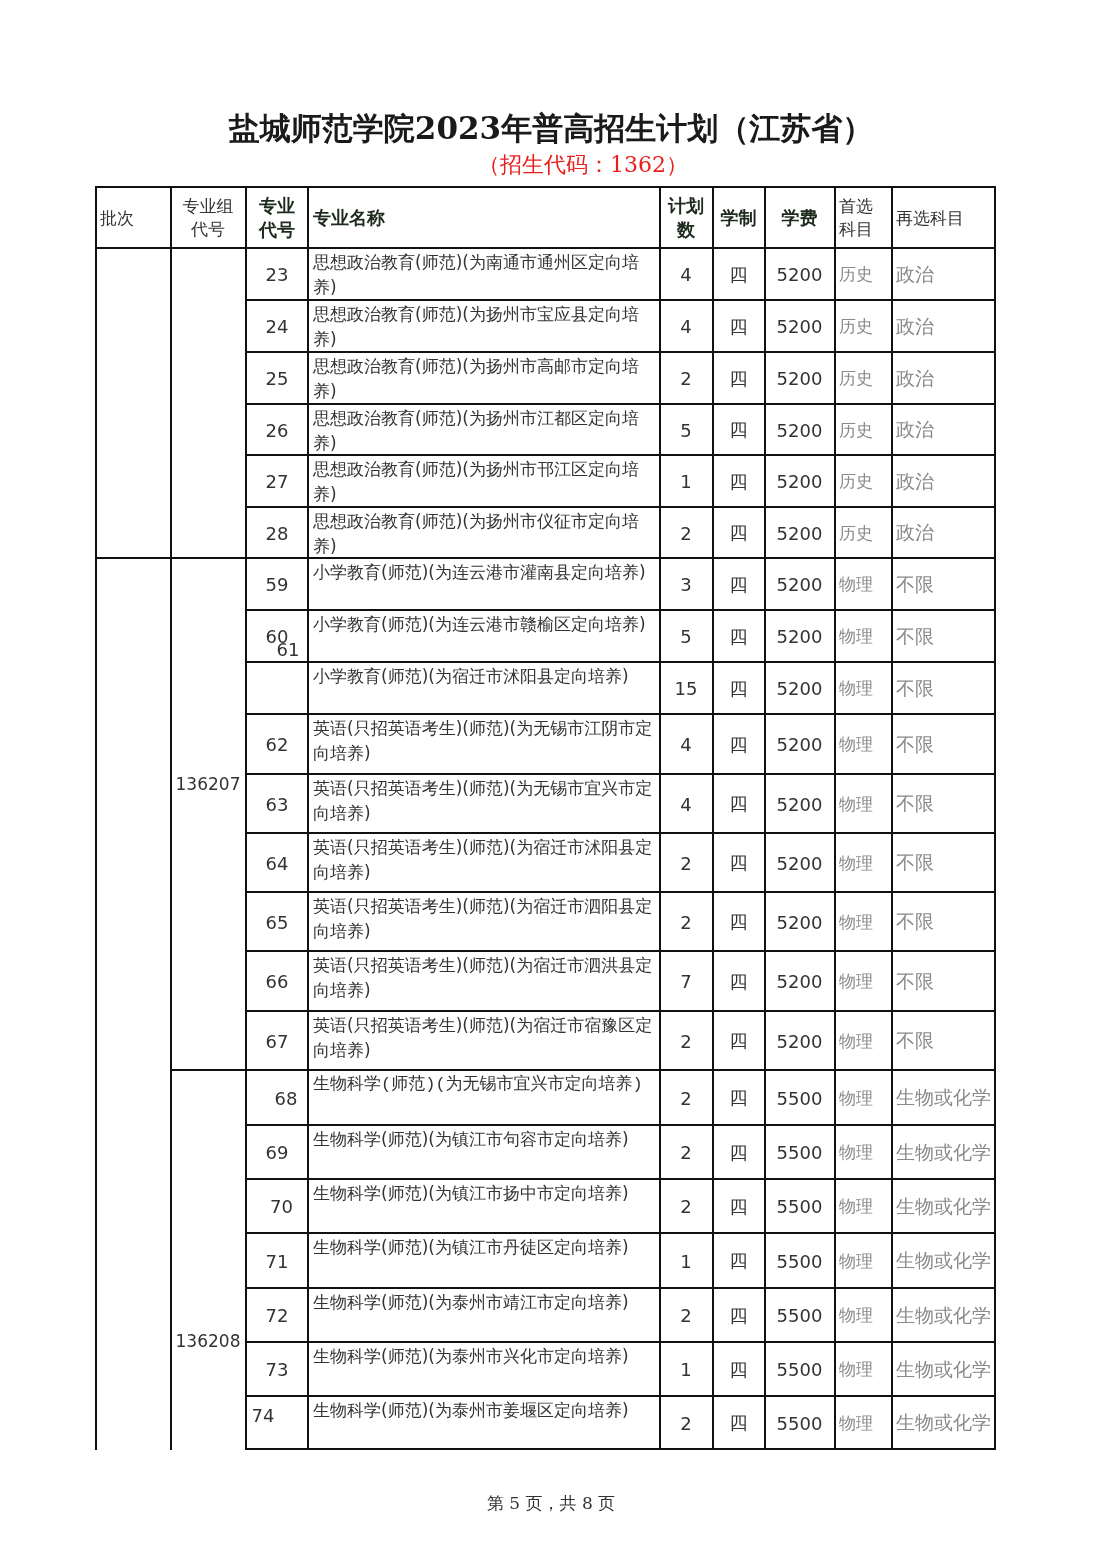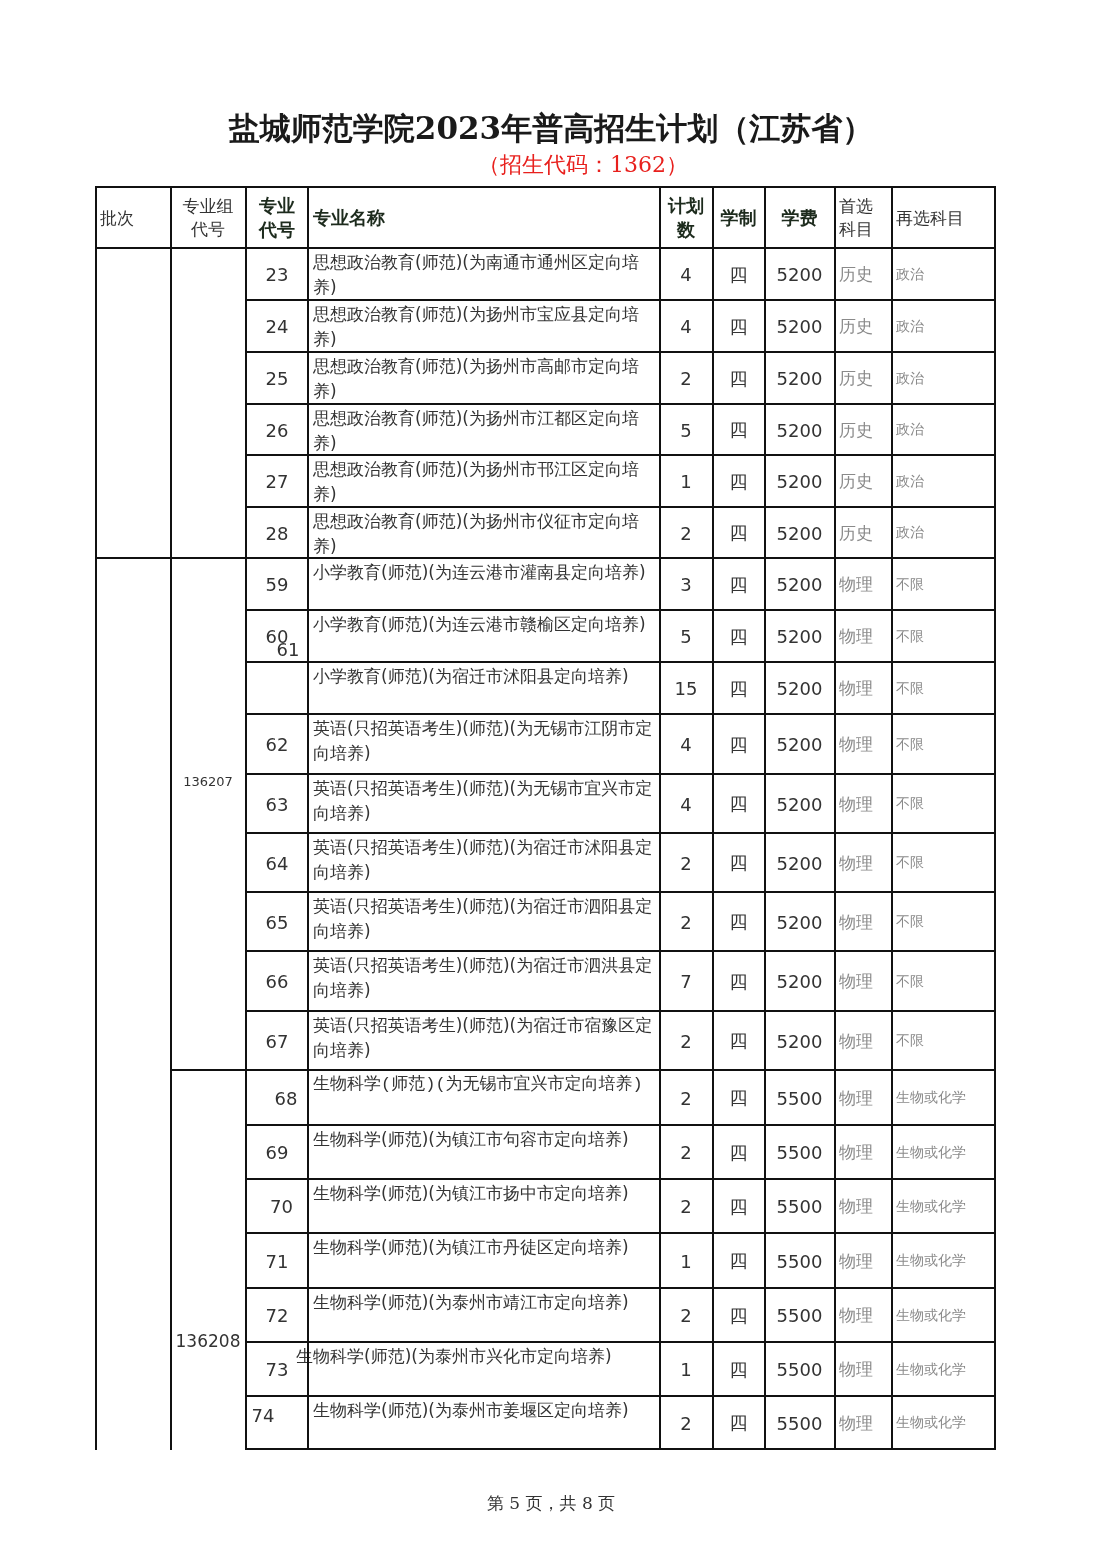--- a/index.html
+++ b/index.html
@@ -15,21 +15,21 @@
   .hline { position:absolute; height:2px; background:#111; }
   .vline { position:absolute; width:2px; background:#111; }
   .cell { position:absolute; display:flex; align-items:center; box-sizing:border-box; font-size:17px; }
   .center { justify-content:center; text-align:center; }
   .left { justify-content:flex-start; padding-left:4px; text-align:left; }
   .hdr-bold { font-weight:bold; color:#1d2b1d; font-size:18px; line-height:24px; }
   .hdr-norm { color:#333; font-size:17px; line-height:23px; }
   .name { font-size:17px; line-height:25px; color:#333; padding-right:4px; align-items:flex-start; padding-top:1px; }
   .num { font-size:18px; color:#333; }
   .muted { color:#8a8a8a; font-family:"DejaVu Serif","Liberation Serif",serif; font-size:17px; }
-  .muted2 { color:#8a8a8a; font-size:14px; }
+  .muted2 { color:#8a8a8a; font-size:19px; }
 </style>
 </head>
 <body>
 
 <div class="title">盐城师范学院2023年普高招生计划（江苏省）</div>
 <div class="subtitle">（招生代码：1362）</div>
 
 <div id="table" class="grid">
 
   <div class="cell left hdr-norm" style="left:96px;top:188px;width:74px;height:60px;">
@@ -522,21 +522,21 @@
           <span>物理</span>
         </div>
         <div class="cell left muted2" style="left:892px;top:1289px;width:103px;height:53px;">
           <span>生物或化学</span>
         </div>
       </div>
       <div>
         <div class="cell center num" style="left:246px;top:1343px;width:62px;height:53px;">
           <span>73</span>
         </div>
-        <div class="cell left name" style="left:292px;top:1343px;width:354px;height:53px;border-radius:20px;">
+        <div class="cell left name" style="left:309px;top:1343px;width:354px;height:53px;border-radius:20px;">
           <span>生物科学(师范)(为泰州市兴化市定向培养)</span>
         </div>
         <div class="cell center num" style="left:660px;top:1343px;width:52px;height:53px;">
           <span>1</span>
         </div>
         <div class="cell center num" style="left:713px;top:1343px;width:51px;height:53px;">
           <span>四</span>
         </div>
         <div class="cell center num" style="left:765px;top:1343px;width:69px;height:53px;">
           <span>5500</span>
@@ -567,21 +567,21 @@
         <div class="cell left muted" style="left:835px;top:1397px;width:56px;height:52px;">
           <span>物理</span>
         </div>
         <div class="cell left muted2" style="left:892px;top:1397px;width:103px;height:52px;">
           <span>生物或化学</span>
         </div>
       </div>
       <div class="cell center num" style="left:171px;top:249px;width:74px;height:309px;align-items:flex-start;padding-top:0px;font-size:17px;">
         <span></span>
       </div>
-      <div class="cell center num" style="left:171px;top:559px;width:74px;height:511px;align-items:flex-start;padding-top:215px;font-size:13px;">
+      <div class="cell center num" style="left:171px;top:559px;width:74px;height:511px;align-items:flex-start;padding-top:215px;font-size:17px;">
         <span>136207</span>
       </div>
       <div class="cell center num" style="left:171px;top:1071px;width:74px;height:378px;align-items:flex-start;padding-top:260px;font-size:17px;">
         <span>136208</span>
       </div>
     </div>
   <div id="lines-container">
       <div class="hline" style="left:95px;top:186px;width:901px;"></div>
       <div class="hline" style="left:95px;top:247px;width:901px;"></div>
       <div class="hline" style="left:245px;top:299px;width:751px;"></div>

